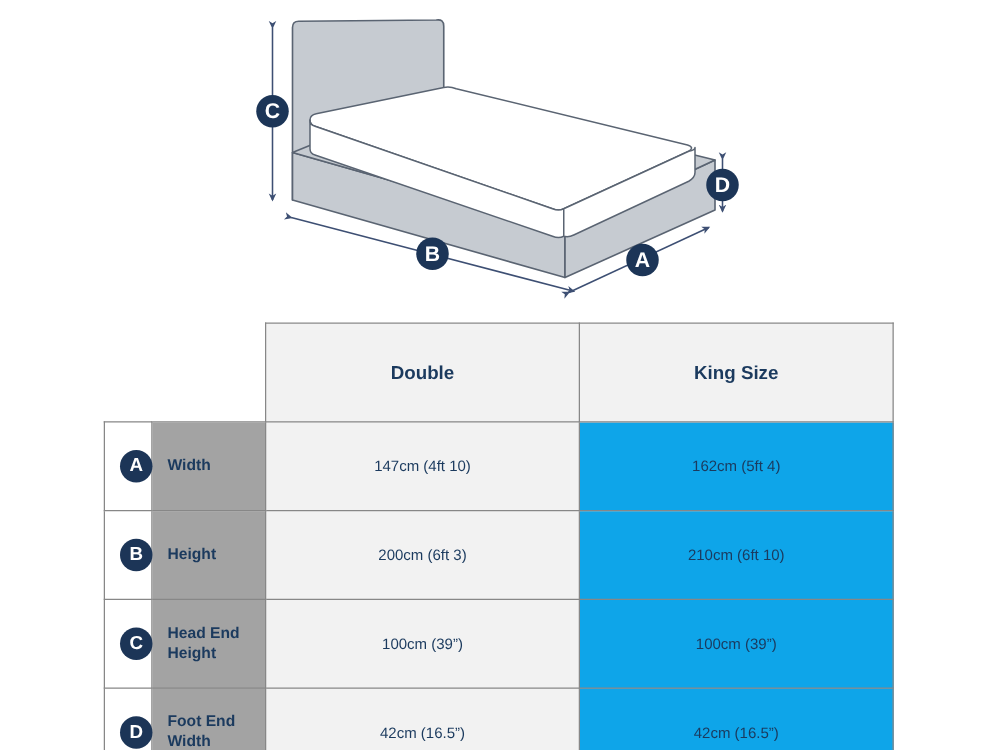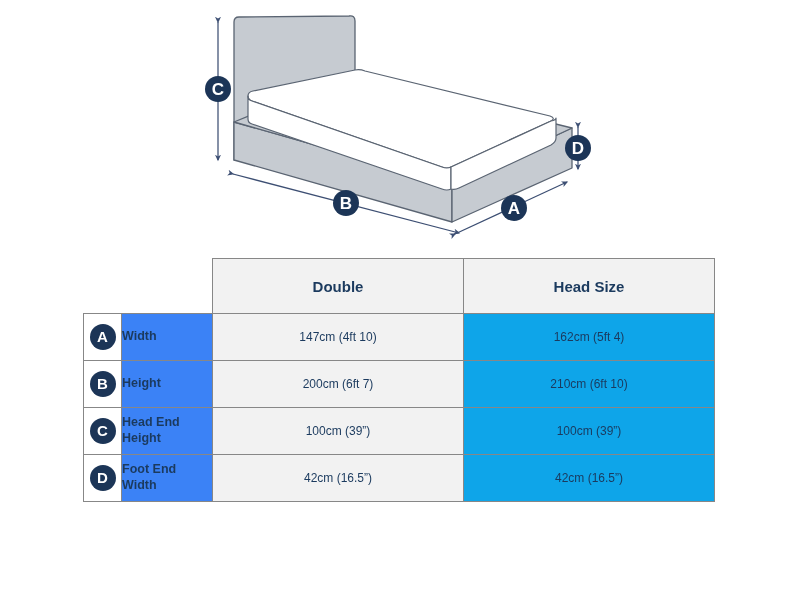--- a/index.html
+++ b/index.html
@@ -42,21 +42,21 @@
   #spec-table {
     position: absolute;
     left: 83px;
     top: 258px;
     width: 632px;
     border-collapse: collapse;
     table-layout: fixed;
   }
   #spec-table td, #spec-table th {
     border: 1px solid #878787;
-    padding: 0;
+    padding: 12px;
     margin: 0;
   }
   .col-badge { width: 38px; }
   .col-label { width: 91px; }
   .col-double { width: 251px; }
   .col-king   { width: 251px; }
 
   .cell-empty {
     border: none !important;
     background: transparent;
@@ -81,21 +81,21 @@
   .subhdr.shaded { background: #f2f2f2; }
   .subhdr.plain  { background: #ffffff; }
 
   .badge-cell {
     background: #ffffff;
     text-align: center;
     vertical-align: middle;
     height: 46px;
   }
   .label-cell {
-    background: #3b82f6;
+    background: #a3a3a3;
     font-weight: bold;
     font-size: 12.5px;
     color: #1b3a5e;
     padding-left: 9px;
     vertical-align: middle;
     line-height: 1.25;
   }
   .val-cell {
     text-align: center;
     font-size: 12px;
@@ -196,39 +196,39 @@
     <col class="col-label">
     <col class="col-double">
     <col class="col-king">
   </colgroup>
   <tbody>
 
     <tr>
       <td class="cell-empty"></td>
       <td class="cell-empty"></td>
       <th class="hdr">Double</th>
-      <th class="hdr">Head Size</th>
+      <th class="hdr">King Size</th>
     </tr>
 
 
     <tr>
       <td class="badge-cell">
         <span class="tbadge">A</span>
       </td>
       <td class="label-cell">Width</td>
       <td class="val-cell shaded">147cm (4ft 10)</td>
       <td class="val-cell plain">162cm (5ft 4)</td>
     </tr>
 
     <tr>
       <td class="badge-cell">
         <span class="tbadge">B</span>
       </td>
       <td class="label-cell">Height</td>
-      <td class="val-cell shaded">200cm (6ft 7)</td>
+      <td class="val-cell shaded">200cm (6ft 3)</td>
       <td class="val-cell plain">210cm (6ft 10)</td>
     </tr>
 
     <tr>
       <td class="badge-cell">
         <span class="tbadge">C</span>
       </td>
       <td class="label-cell">Head End Height</td>
       <td class="val-cell shaded">100cm (39”)</td>
       <td class="val-cell plain">100cm (39”)</td>

